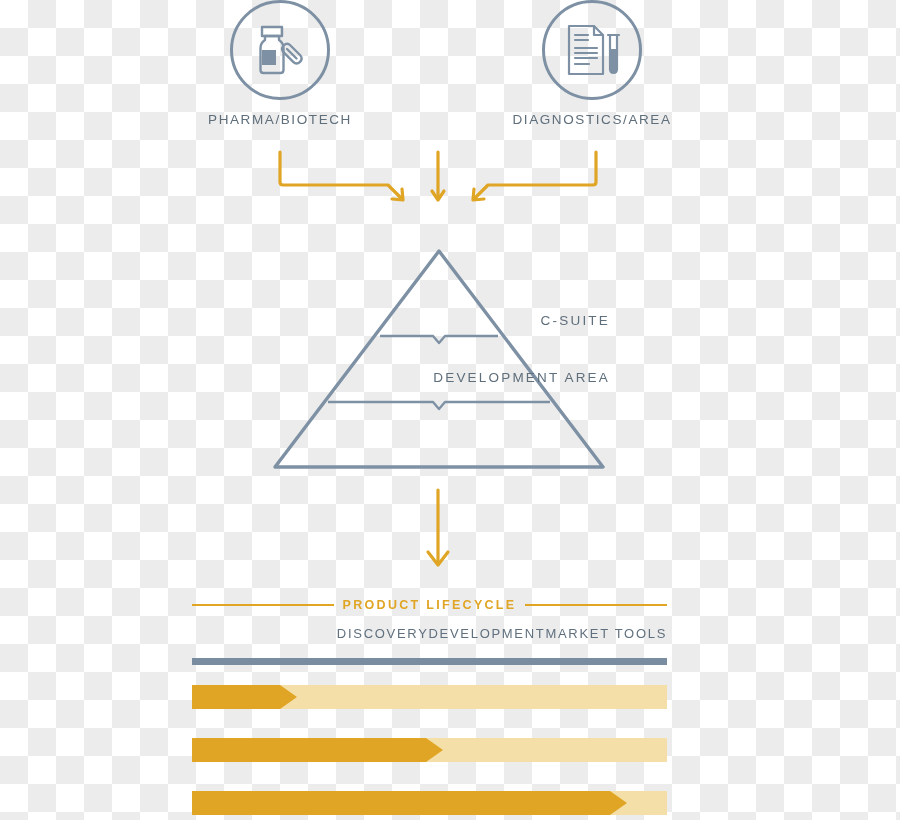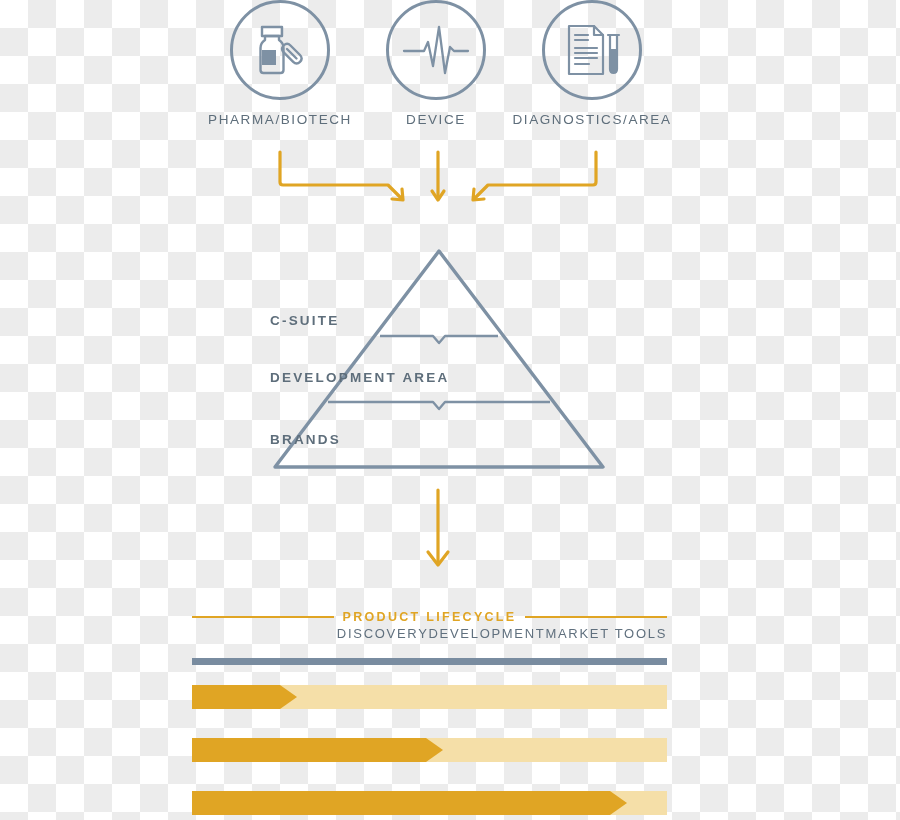--- a/index.html
+++ b/index.html
@@ -49,33 +49,33 @@
     color: #5e6e7b;
     font-weight: 500;
     white-space: nowrap;
   }
 
   
   #pyramid-wrap { position: absolute; left: 270px; top: 245px; width: 340px; height: 235px; }
   .tier-label {
     position: absolute;
     width: 340px;
-    text-align: left;
+    text-align: right;
     color: #5e6e7b;
     font-size: 13.5px;
     letter-spacing: 2.2px;
-    font-weight: 700;
+    font-weight: 400;
     white-space: nowrap;
   }
 
   
   #lifecycle { position: absolute; left: 0; top: 590px; width: 900px; height: 230px; }
   .lc-title-row {
     position: absolute; left: 192px; top: 8px; width: 475px;
-    display: flex; align-items: center; gap: 9px; margin-top: 12px;
+    display: flex; align-items: center; gap: 9px;
   }
   .lc-rule { flex: 1 1 auto; height: 2px; background: #e0a524; }
   .lc-title {
     font-size: 12.5px; letter-spacing: 2.3px; font-weight: 700;
     color: #e0a524; white-space: nowrap;
   }
   .stage-row {
     position: absolute; left: 192px; top: 36px; width: 475px;
     display: flex; justify-content: flex-end;
   }
@@ -103,28 +103,20 @@
           <path d="M16 17 L16 21 Q11.5 24 11.5 29 L11.5 51 Q11.5 54 14.5 54 L31.5 54 Q34.5 54 34.5 51 L34.5 29 Q34.5 24 30 21 L30 17 Z"></path>
           <path d="M13 31 L27 31 L27 46 L13 46 Z" fill="#7e91a4" stroke="none"></path>
           <path d="M41.5 26.5 L51 36 Q54.4 39.4 51 42.8 Q47.6 46.2 44.2 42.8 L34.7 33.3 Q31.3 29.9 34.7 26.5 Q38.1 23.1 41.5 26.5 Z"></path>
           <path d="M38 30 L47.5 39.5"></path>
         </g>
       </svg>
     </div>
     <div class="source-label">PHARMA/BIOTECH</div>
   </div>
 
-  <div class="source-node" style="left:356px; top:0px;">
-    <div class="circle">
-      <svg width="70" height="62" viewBox="0 0 70 62">
-        <polyline points="3,32 23,32 27,23 32,47 38,8 44,54 49,28 53,32 67,32" fill="none" stroke="#7e91a4" stroke-width="2.3" stroke-linejoin="round" stroke-linecap="round"></polyline>
-      </svg>
-    </div>
-    <div class="source-label">DEVICE</div>
-  </div>
 
   <div class="source-node" style="left:512px; top:0px;">
     <div class="circle">
       <svg width="62" height="62" viewBox="0 0 62 62">
         <g fill="none" stroke="#7e91a4" stroke-width="2.2" stroke-linejoin="round" stroke-linecap="round">
           <path d="M8 7 L33 7 L42 16 L42 55 L8 55 Z"></path>
           <path d="M33 7 L33 16 L42 16"></path>
           <path d="M14 16 L27 16 M14 21 L27 21"></path>
           <path d="M14 29 L36 29 M14 34 L36 34 M14 39 L36 39 M14 45 L28 45"></path>
           <path d="M47 16 L58 16 M49 16 L49 50 Q49 54 52.5 54 Q56 54 56 50 L56 16"></path>
@@ -159,21 +151,20 @@
     <svg width="340" height="235" viewBox="0 0 340 235">
 
       <path d="M169 6 L333 222 L5 222 Z" fill="none" stroke="#7e91a4" stroke-width="3.4" stroke-linejoin="round"></path>
 
       <path d="M110 91 L163 91 L169 98 L175 91 L228 91" fill="none" stroke="#7e91a4" stroke-width="2.4" stroke-linejoin="round"></path>
 
       <path d="M58 157 L163 157 L169 164 L175 157 L280 157" fill="none" stroke="#7e91a4" stroke-width="2.4" stroke-linejoin="round"></path>
     </svg>
     <div class="tier-label" style="top:68px;">C-SUITE</div>
     <div class="tier-label" style="top:125px;">DEVELOPMENT AREA</div>
-    <div class="tier-label" style="top:187px;">BRANDS</div>
   </div>
 
   <svg class="abs" style="left:412px; top:487px;" width="52" height="85" viewBox="0 0 52 85">
     <g fill="none" stroke="#e0a524" stroke-width="3.2" stroke-linecap="round" stroke-linejoin="round">
       <path d="M26 3 L26 76"></path>
       <polyline points="16,65 26,78 36,65"></polyline>
     </g>
   </svg>
 
   <div id="lifecycle">

